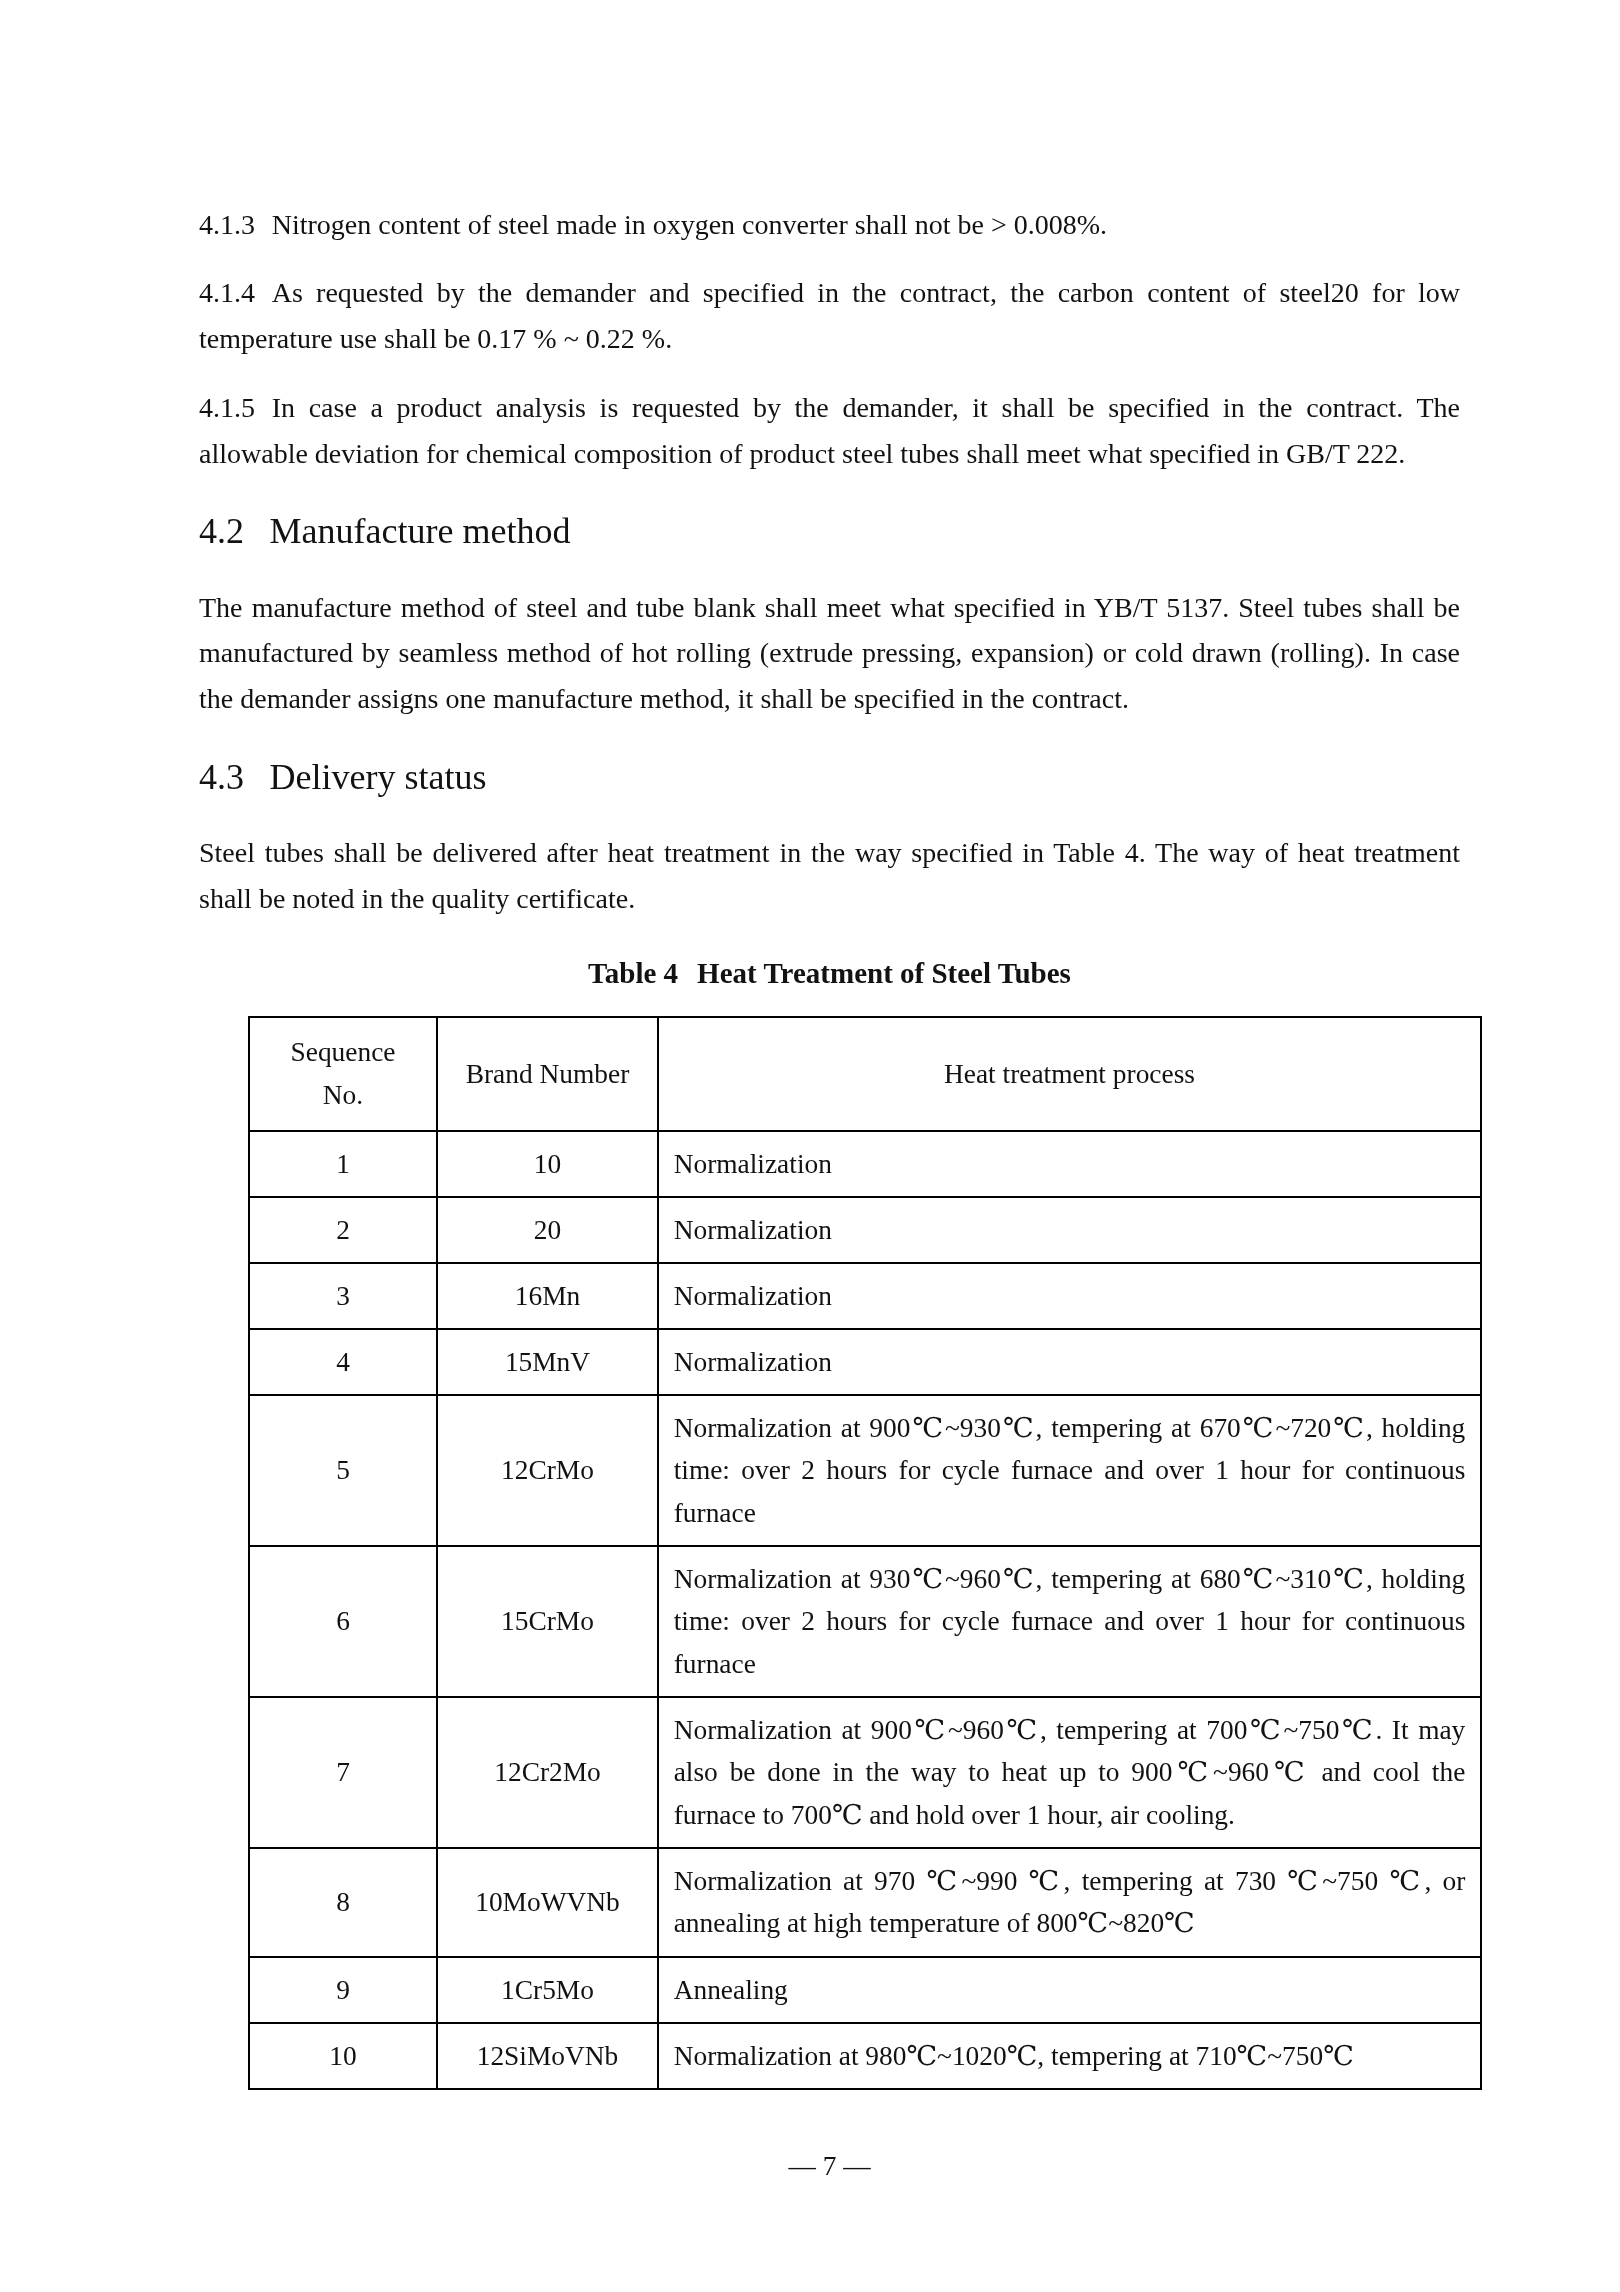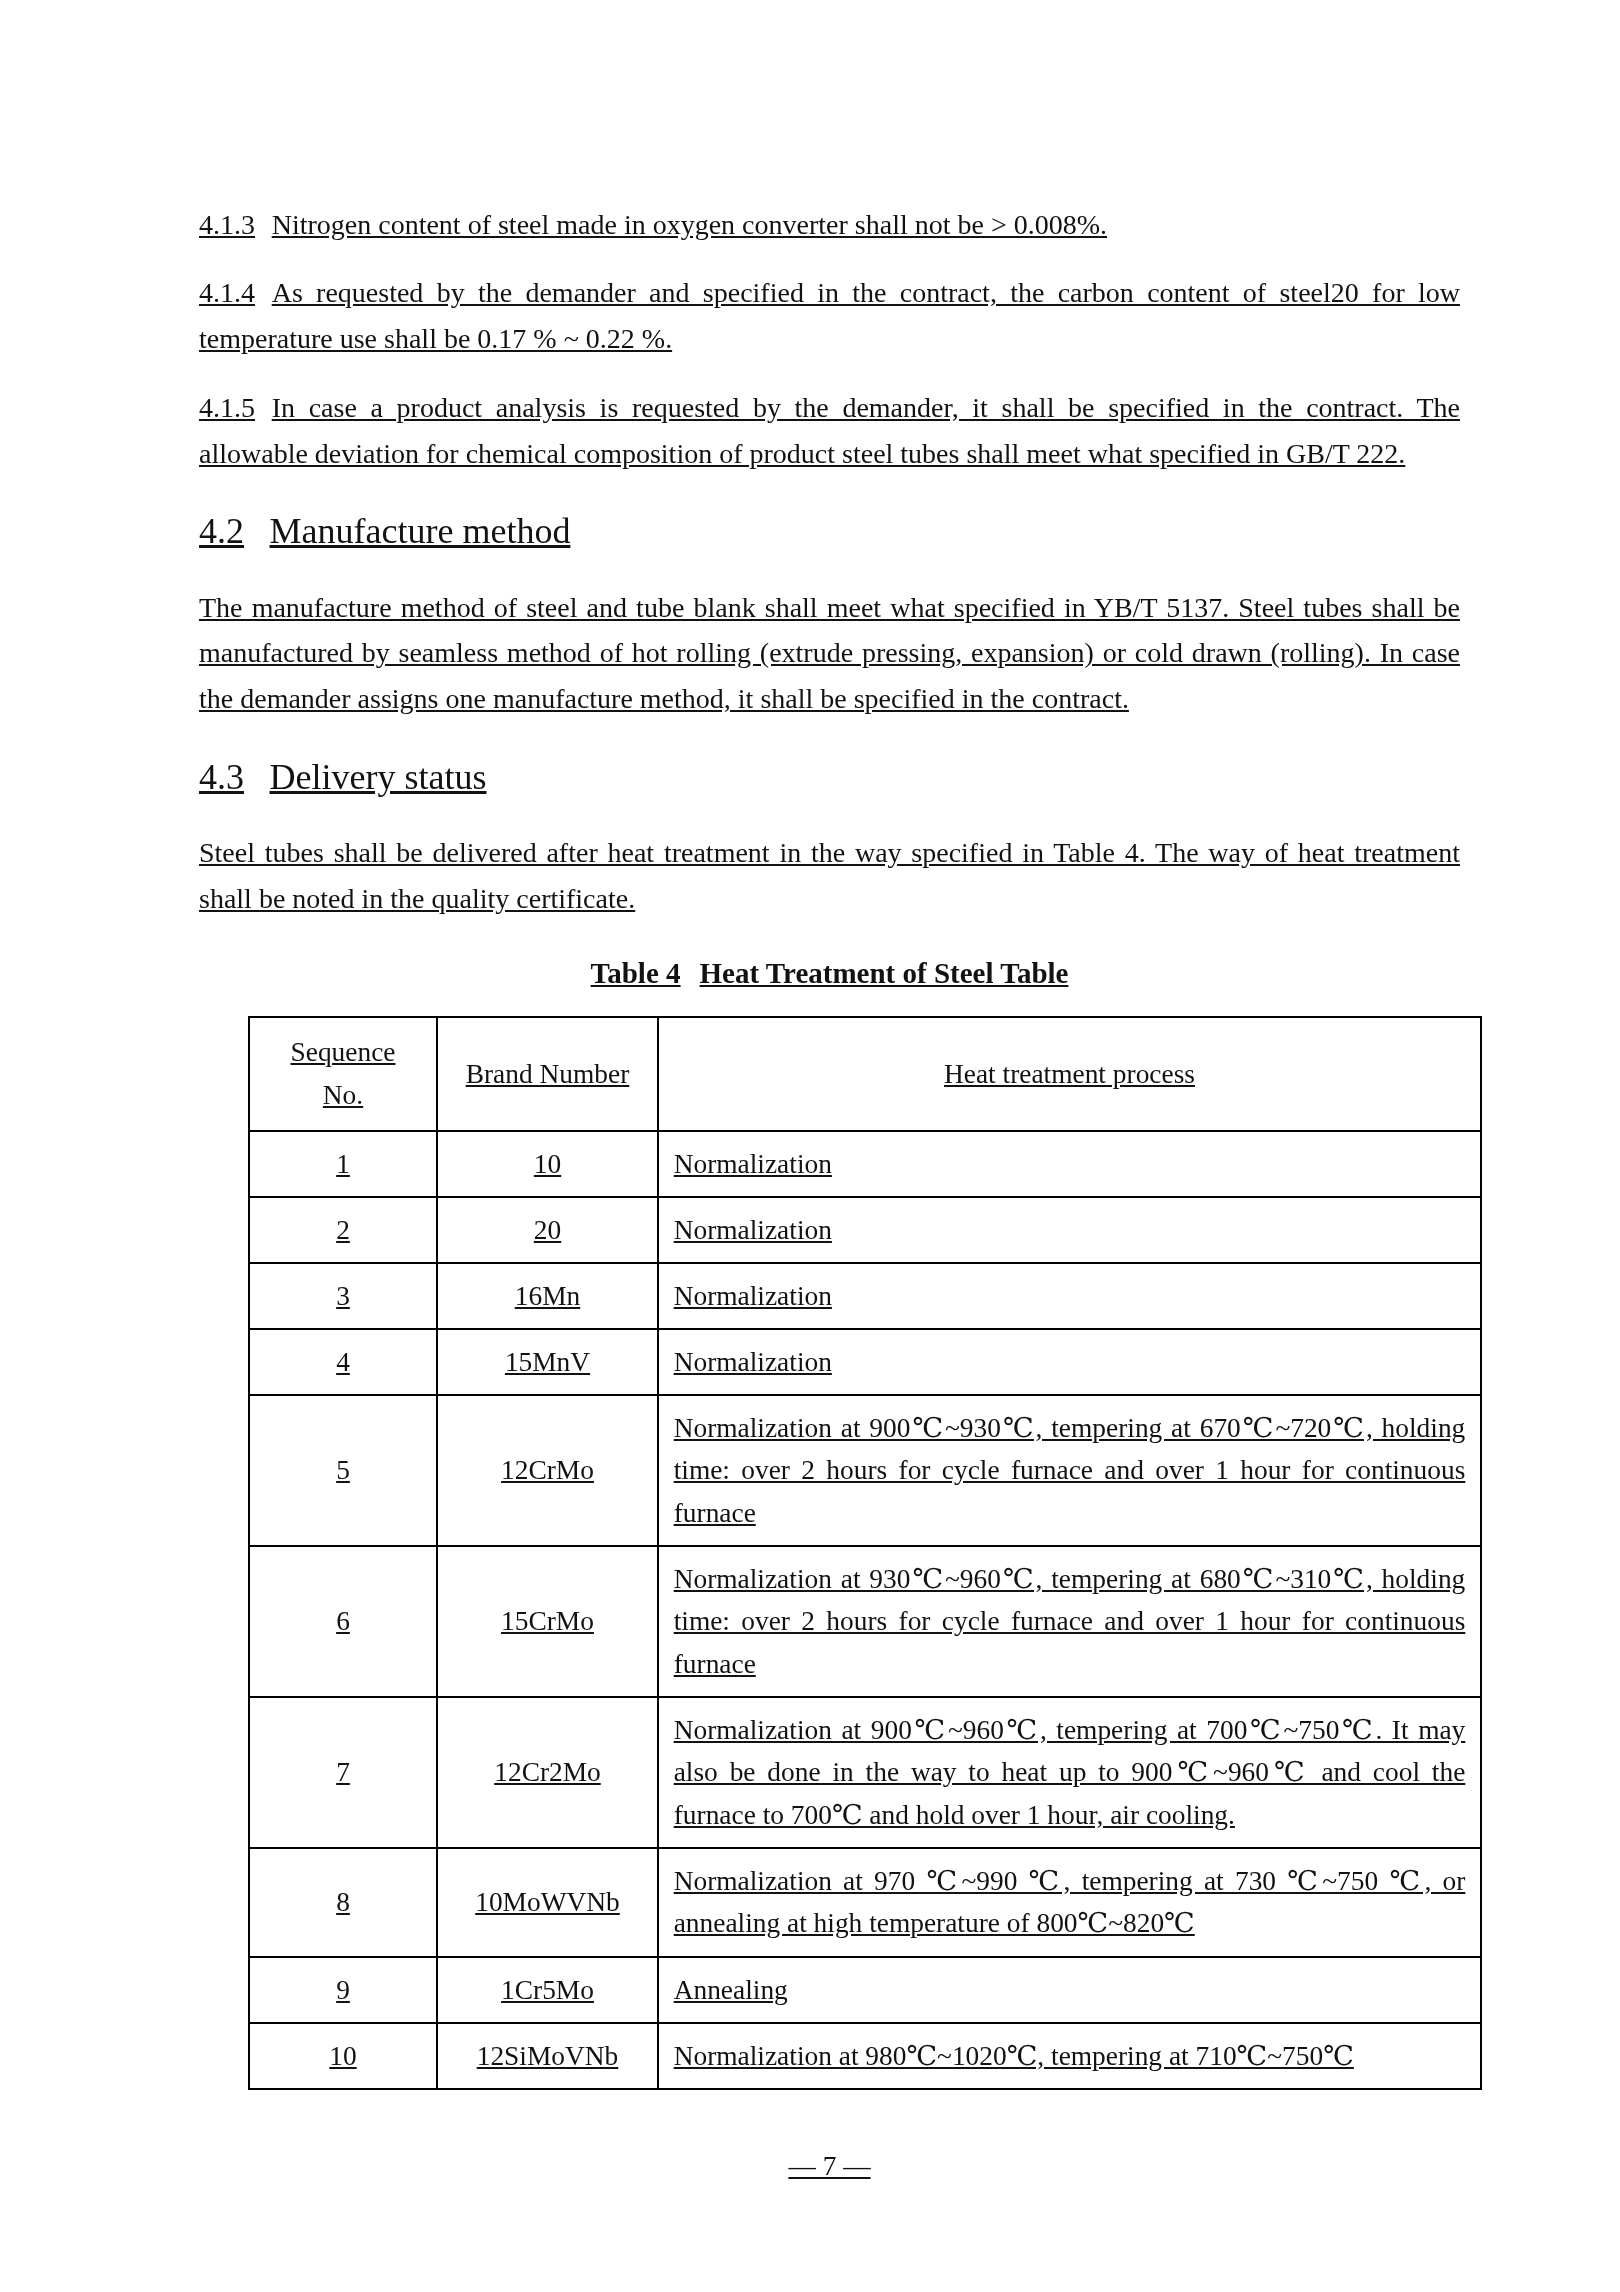--- a/index.html
+++ b/index.html
@@ -9,21 +9,20 @@
     height: 2293px;
     font-family: "Liberation Serif", "DejaVu Serif", serif;
     color: #121212;
     position: relative;
     overflow: hidden;
   }
   .page {
     width: 100%;
     height: 100%;
     padding: 202px 160px 16px 199px;
-    text-decoration: underline;
   }
   .para {
     font-size: 28px;
     line-height: 1.64;
     text-align: justify;
     margin-bottom: 22.5px;
   }
   .sec-num { margin-right: 16.7px; }
   .heading {
     font-size: 36px;
@@ -84,21 +83,21 @@
   <p class="para"><span class="sec-num">4.1.5</span><span>In case a product analysis is requested by the demander, it shall be specified in the contract. The allowable deviation for chemical composition of product steel tubes shall meet what specified in GB/T 222.</span></p>
 
   <p class="heading"><span class="sec-num">4.2</span><span>Manufacture method</span></p>
 
   <p class="para"><span>The manufacture method of steel and tube blank shall meet what specified in YB/T 5137. Steel tubes shall be manufactured by seamless method of hot rolling (extrude pressing, expansion) or cold drawn (rolling). In case the demander assigns one manufacture method, it shall be specified in the contract.</span></p>
 
   <p class="heading"><span class="sec-num">4.3</span><span>Delivery status</span></p>
 
   <p class="para"><span>Steel tubes shall be delivered after heat treatment in the way specified in Table 4. The way of heat treatment shall be noted in the quality certificate.</span></p>
 
-  <div class="table-title"><span class="title-label">Table 4</span><span>Heat Treatment of Steel Table</span></div>
+  <div class="table-title"><span class="title-label">Table 4</span><span>Heat Treatment of Steel Tubes</span></div>
 
   <table>
     <colgroup>
         <col class="c1">
         <col class="c2">
         <col class="c3">
       </colgroup>
     <thead>
       <tr>
         <th>

